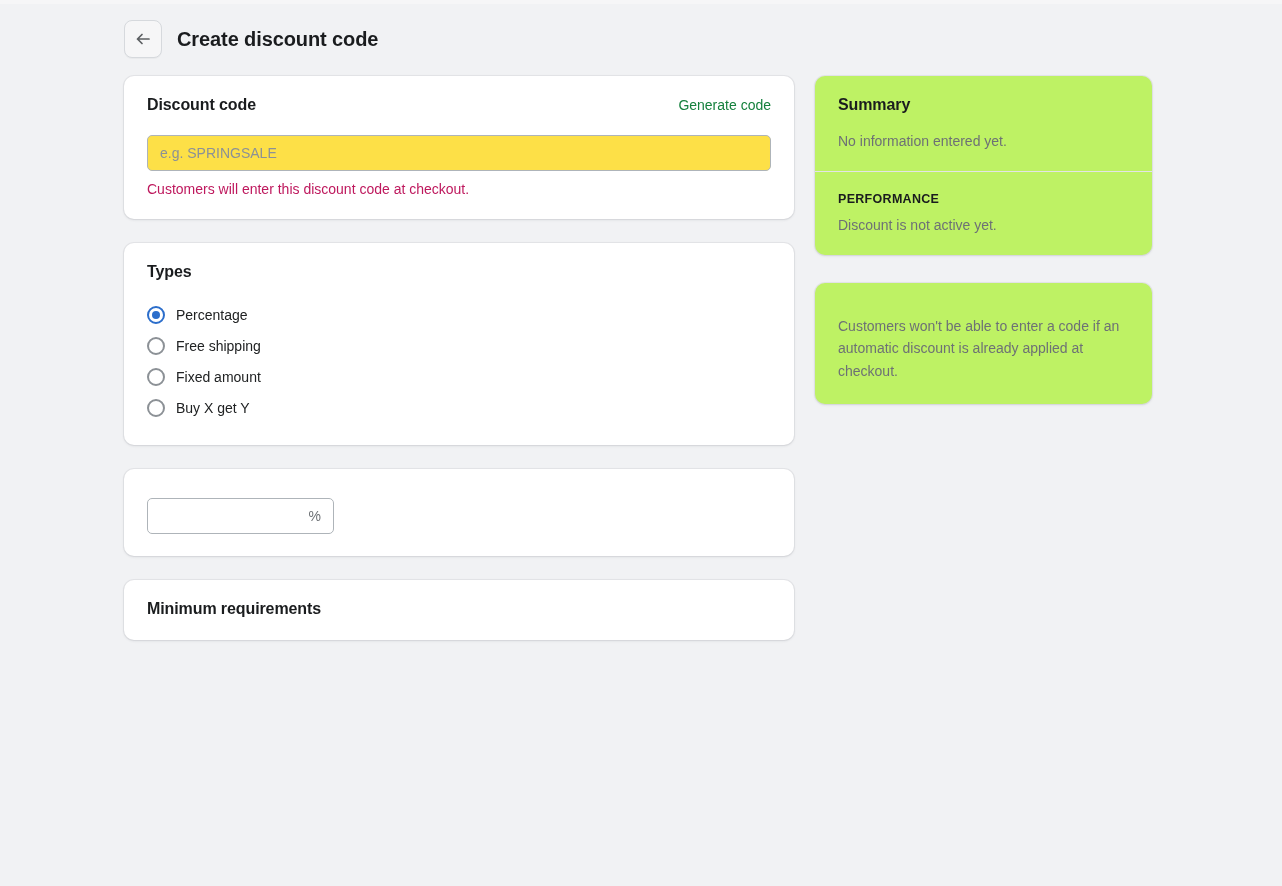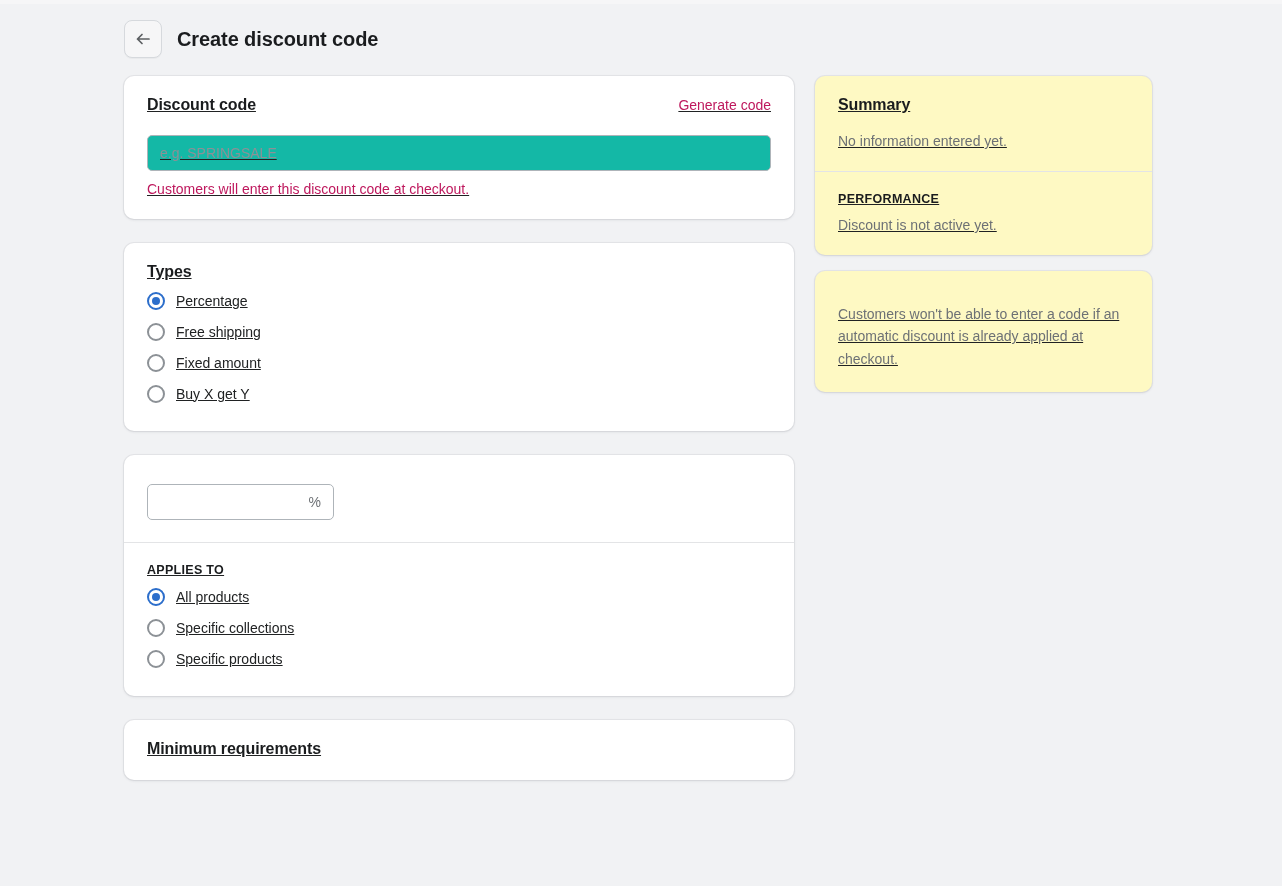--- a/index.html
+++ b/index.html
@@ -83,21 +83,20 @@
   .card {
     background: #ffffff;
     border-radius: 10px;
     box-shadow: 0 0 0 1px rgba(22,29,37,0.05), 0 1px 3px rgba(22,29,37,0.10);
     margin-bottom: 24px;
     overflow: hidden;
   }
 
   .card-section {
     padding: 20px 23px 22px 23px;
-    text-decoration: underline;
   }
 
   .card-section + .card-section {
     border-top: 1px solid #e3e4e6;
   }
 
   .card-title {
     font-size: 16px;
     font-weight: bold;
     color: #1a1c1e;
@@ -112,36 +111,36 @@
     text-transform: uppercase;
   }
 
   .card-head-row {
     display: flex;
     align-items: baseline;
     justify-content: space-between;
   }
 
   .link {
-    color: #be185d;
+    color: #15803d;
     font-size: 14px;
     cursor: pointer;
     text-decoration: none;
   }
 
   
   .text-input {
     display: block;
     width: 624px;
     height: 36px;
     margin-top: 21px;
     padding: 0 12px;
     border: 1px solid #aeb4b9;
     border-radius: 5px;
-    background: #14b8a6;
+    background: #fde047;
     font-family: "Liberation Sans", sans-serif;
     font-size: 14px;
     color: #202223;
     outline: none;
   }
   .text-input::placeholder { color: #8c9196; }
 
   .help-text {
     margin-top: 10px;
     font-size: 14px;
@@ -177,21 +176,21 @@
     position: absolute;
     right: 13px;
     top: 50%;
     transform: translateY(-50%);
     font-size: 14px;
     color: #6d7175;
     pointer-events: none;
   }
 
   
-  .radio-group { margin-top: 4px; }
+  .radio-group { margin-top: 18px; }
 
   .radio-row {
     display: flex;
     align-items: center;
     height: 31px;
     cursor: pointer;
   }
 
   .radio {
     width: 18px;
@@ -221,24 +220,24 @@
   }
 
   .radio-label {
     margin-left: 11px;
     font-size: 14px;
     color: #202223;
   }
 
   
   .card-muted {
-    background: #fef9c3;
+    background: #bef264;
     border-radius: 10px;
     box-shadow: 0 0 0 1px rgba(22,29,37,0.05), 0 1px 3px rgba(22,29,37,0.10);
-    margin-bottom: 16px;
+    margin-bottom: 28px;
     overflow: hidden;
   }
   .card-muted .card-section + .card-section {
     border-top: 1px solid #e3e4e6;
   }
 
   .muted-text {
     font-size: 14px;
     color: #6d7175;
     margin-top: 19px;
@@ -322,41 +321,20 @@
     </div>
 
     <div class="card">
       <div class="card-section">
         <div class="suffix-input-wrap">
           <input class="suffix-input" type="text" style="">
           <span class="suffix-label">%</span>
         </div>
       </div>
 
-      <div class="card-section">
-        <div class="section-heading">APPLIES TO</div>
-        <div class="radio-group">
-
-          <div class="radio-row">
-            <span class="radio checked"></span>
-            <span class="radio-label">All products</span>
-          </div>
-
-          <div class="radio-row">
-            <span class="radio"></span>
-            <span class="radio-label">Specific collections</span>
-          </div>
-
-          <div class="radio-row">
-            <span class="radio"></span>
-            <span class="radio-label">Specific products</span>
-          </div>
-
-        </div>
-      </div>
     </div>
 
     <div class="card">
       <div class="card-section">
         <div class="card-title">Minimum requirements</div>
       </div>
     </div>
 
   </div>
 

